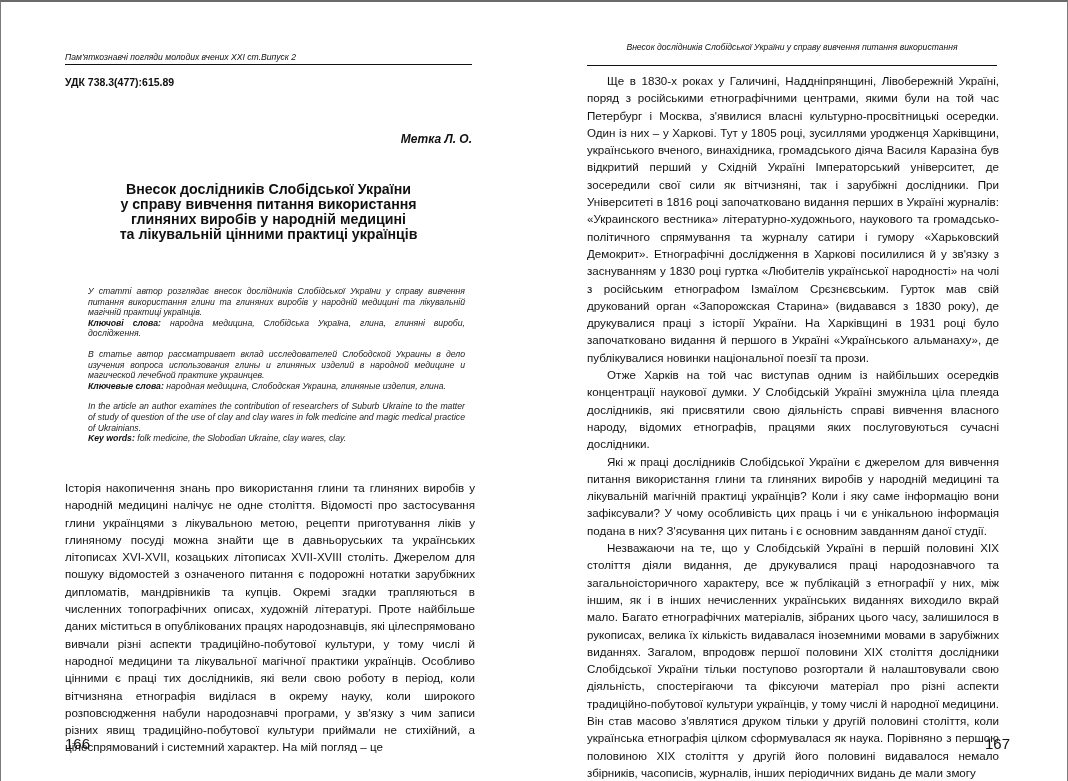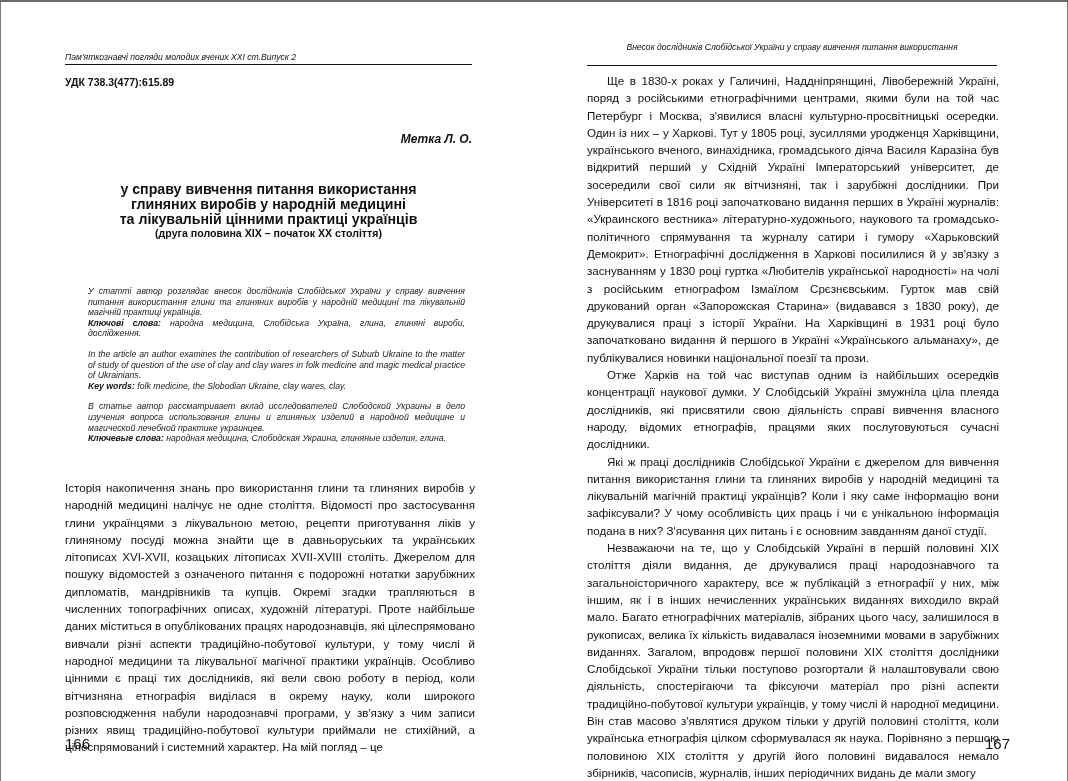--- a/index.html
+++ b/index.html
@@ -41,41 +41,41 @@
 
   <div class="page left">
     <div class="running-head">
       <span>Пам'яткознавчі погляди молодих вчених XXI ст.</span>
       <span>Випуск 2</span>
     </div>
     <div class="udc">УДК 738.3(477):615.89</div>
     <div class="author">Метка Л. О.</div>
 
     <div class="title-block">
+      <div class="t">Внесок дослідників Слобідської України</div>
       <div class="t">у справу вивчення питання використання</div>
       <div class="t">глиняних виробів у народній медицині</div>
       <div class="t">та лікувальній цінними практиці українців</div>
-      <div class="sub">(друга половина XIX – початок XX століття)</div>
     </div>
 
     <div class="abstracts">
       <div class="abstract">
         <span>У статті автор розглядає внесок дослідників Слобідської України у справу вивчення питання використання глини та глиняних виробів у народній медицині та лікувальній магічній практиці українців.</span><br>
         <span class="kw-label">Ключові слова:</span>
         <span>народна медицина, Слобідська Україна, глина, глиняні вироби, дослідження.</span>
       </div>
       <div class="abstract">
+        <span>В статье автор рассматривает вклад исследователей Слободской Украины в дело изучения вопроса использования глины и глиняных изделий в народной медицине и магической лечебной практике украинцев.</span><br>
+        <span class="kw-label">Ключевые слова:</span>
+        <span>народная медицина, Слободская Украина, глиняные изделия, глина.</span>
+      </div>
+      <div class="abstract">
         <span>In the article an author examines the contribution of researchers of Suburb Ukraine to the matter of study of question of the use of clay and clay wares in folk medicine and magic medical practice of Ukrainians.</span><br>
         <span class="kw-label">Key words:</span>
         <span>folk medicine, the Slobodian Ukraine, clay wares, clay.</span>
-      </div>
-      <div class="abstract">
-        <span>В статье автор рассматривает вклад исследователей Слободской Украины в дело изучения вопроса использования глины и глиняных изделий в народной медицине и магической лечебной практике украинцев.</span><br>
-        <span class="kw-label">Ключевые слова:</span>
-        <span>народная медицина, Слободская Украина, глиняные изделия, глина.</span>
       </div>
     </div>
 
     <div class="body-text">
       <p>Історія накопичення знань про використання глини та глиняних виробів у народній медицині налічує не одне століття. Відомості про застосування глини українцями з лікувальною метою, рецепти приготування ліків у глиняному посуді можна знайти ще в давньоруських та українських літописах XVI-XVII, козацьких літописах XVII-XVIII століть. Джерелом для пошуку відомостей з означеного питання є подорожні нотатки зарубіжних дипломатів, мандрівників та купців. Окремі згадки трапляються в численних топографічних описах, художній літературі. Проте найбільше даних міститься в опублікованих працях народознавців, які цілеспрямовано вивчали різні аспекти традиційно-побутової культури, у тому числі й народної медицини та лікувальної магічної практики українців. Особливо цінними є праці тих дослідників, які вели свою роботу в період, коли вітчизняна етнографія виділася в окрему науку, коли широкого розповсюдження набули народознавчі програми, у зв'язку з чим записи різних явищ традиційно-побутової культури приймали не стихійний, а цілеспрямований і системний характер. На мій погляд – це</p>
     </div>
 
     <div class="page-num">166</div>
   </div>
 

